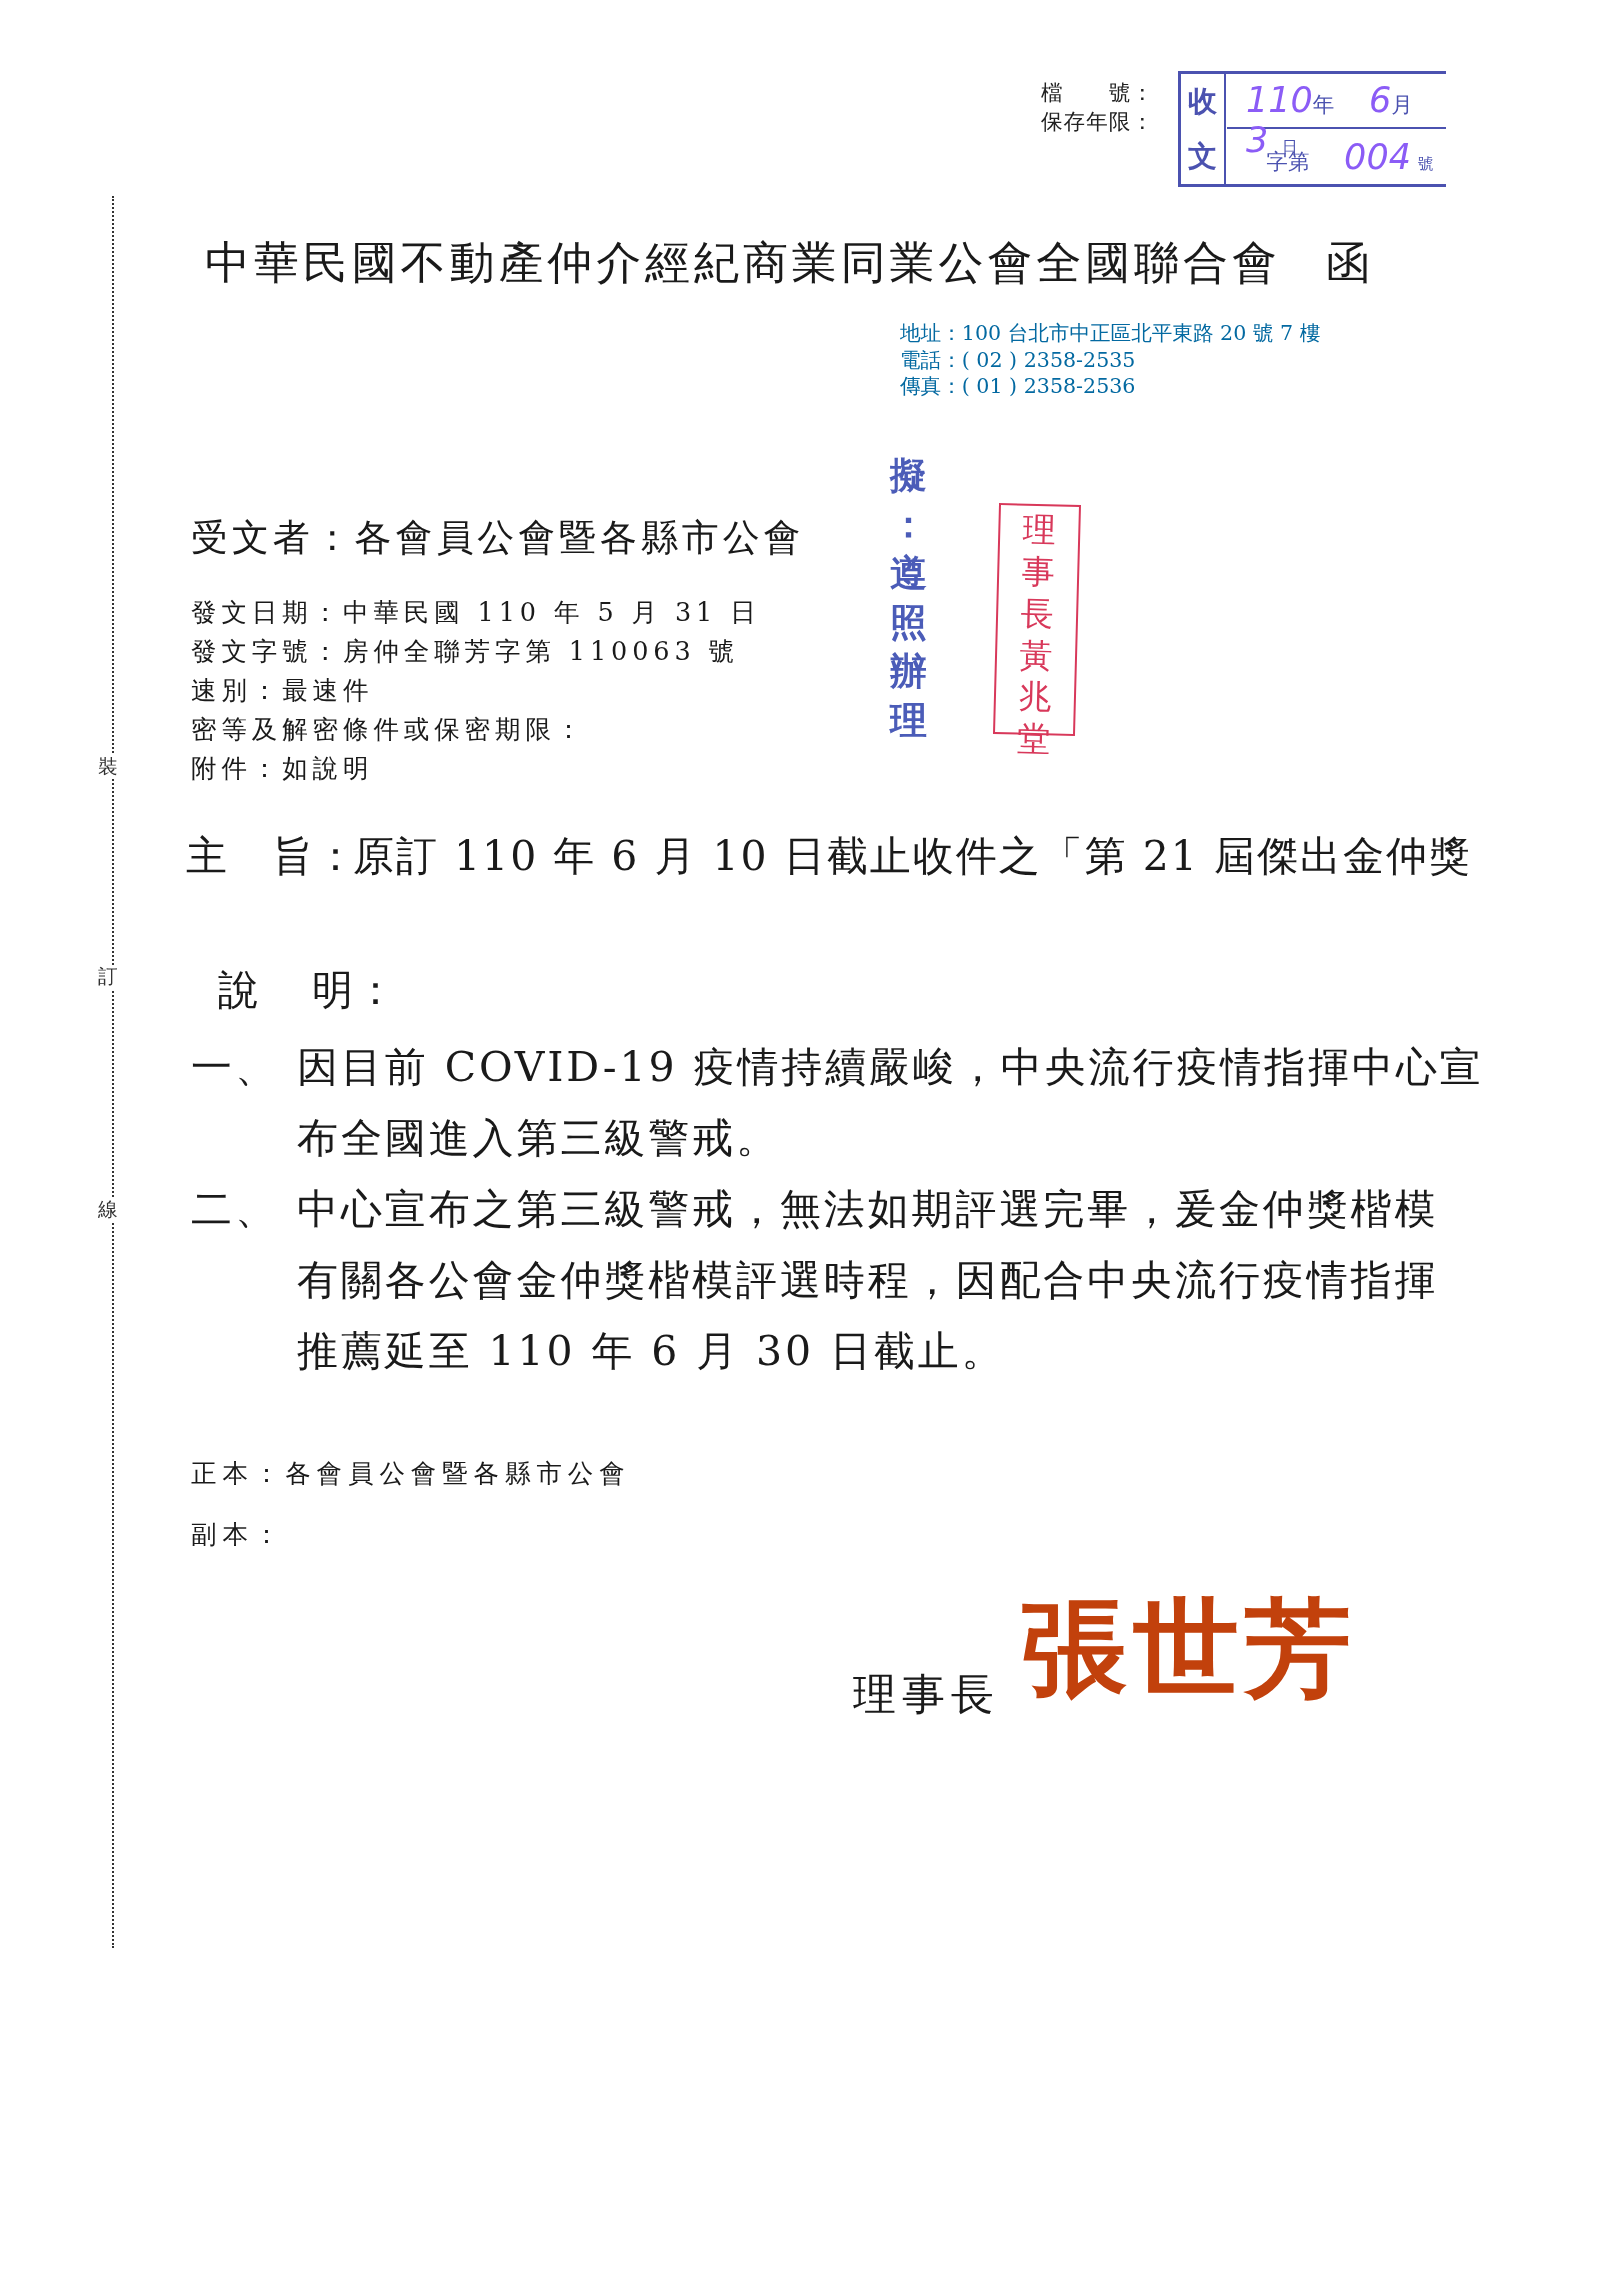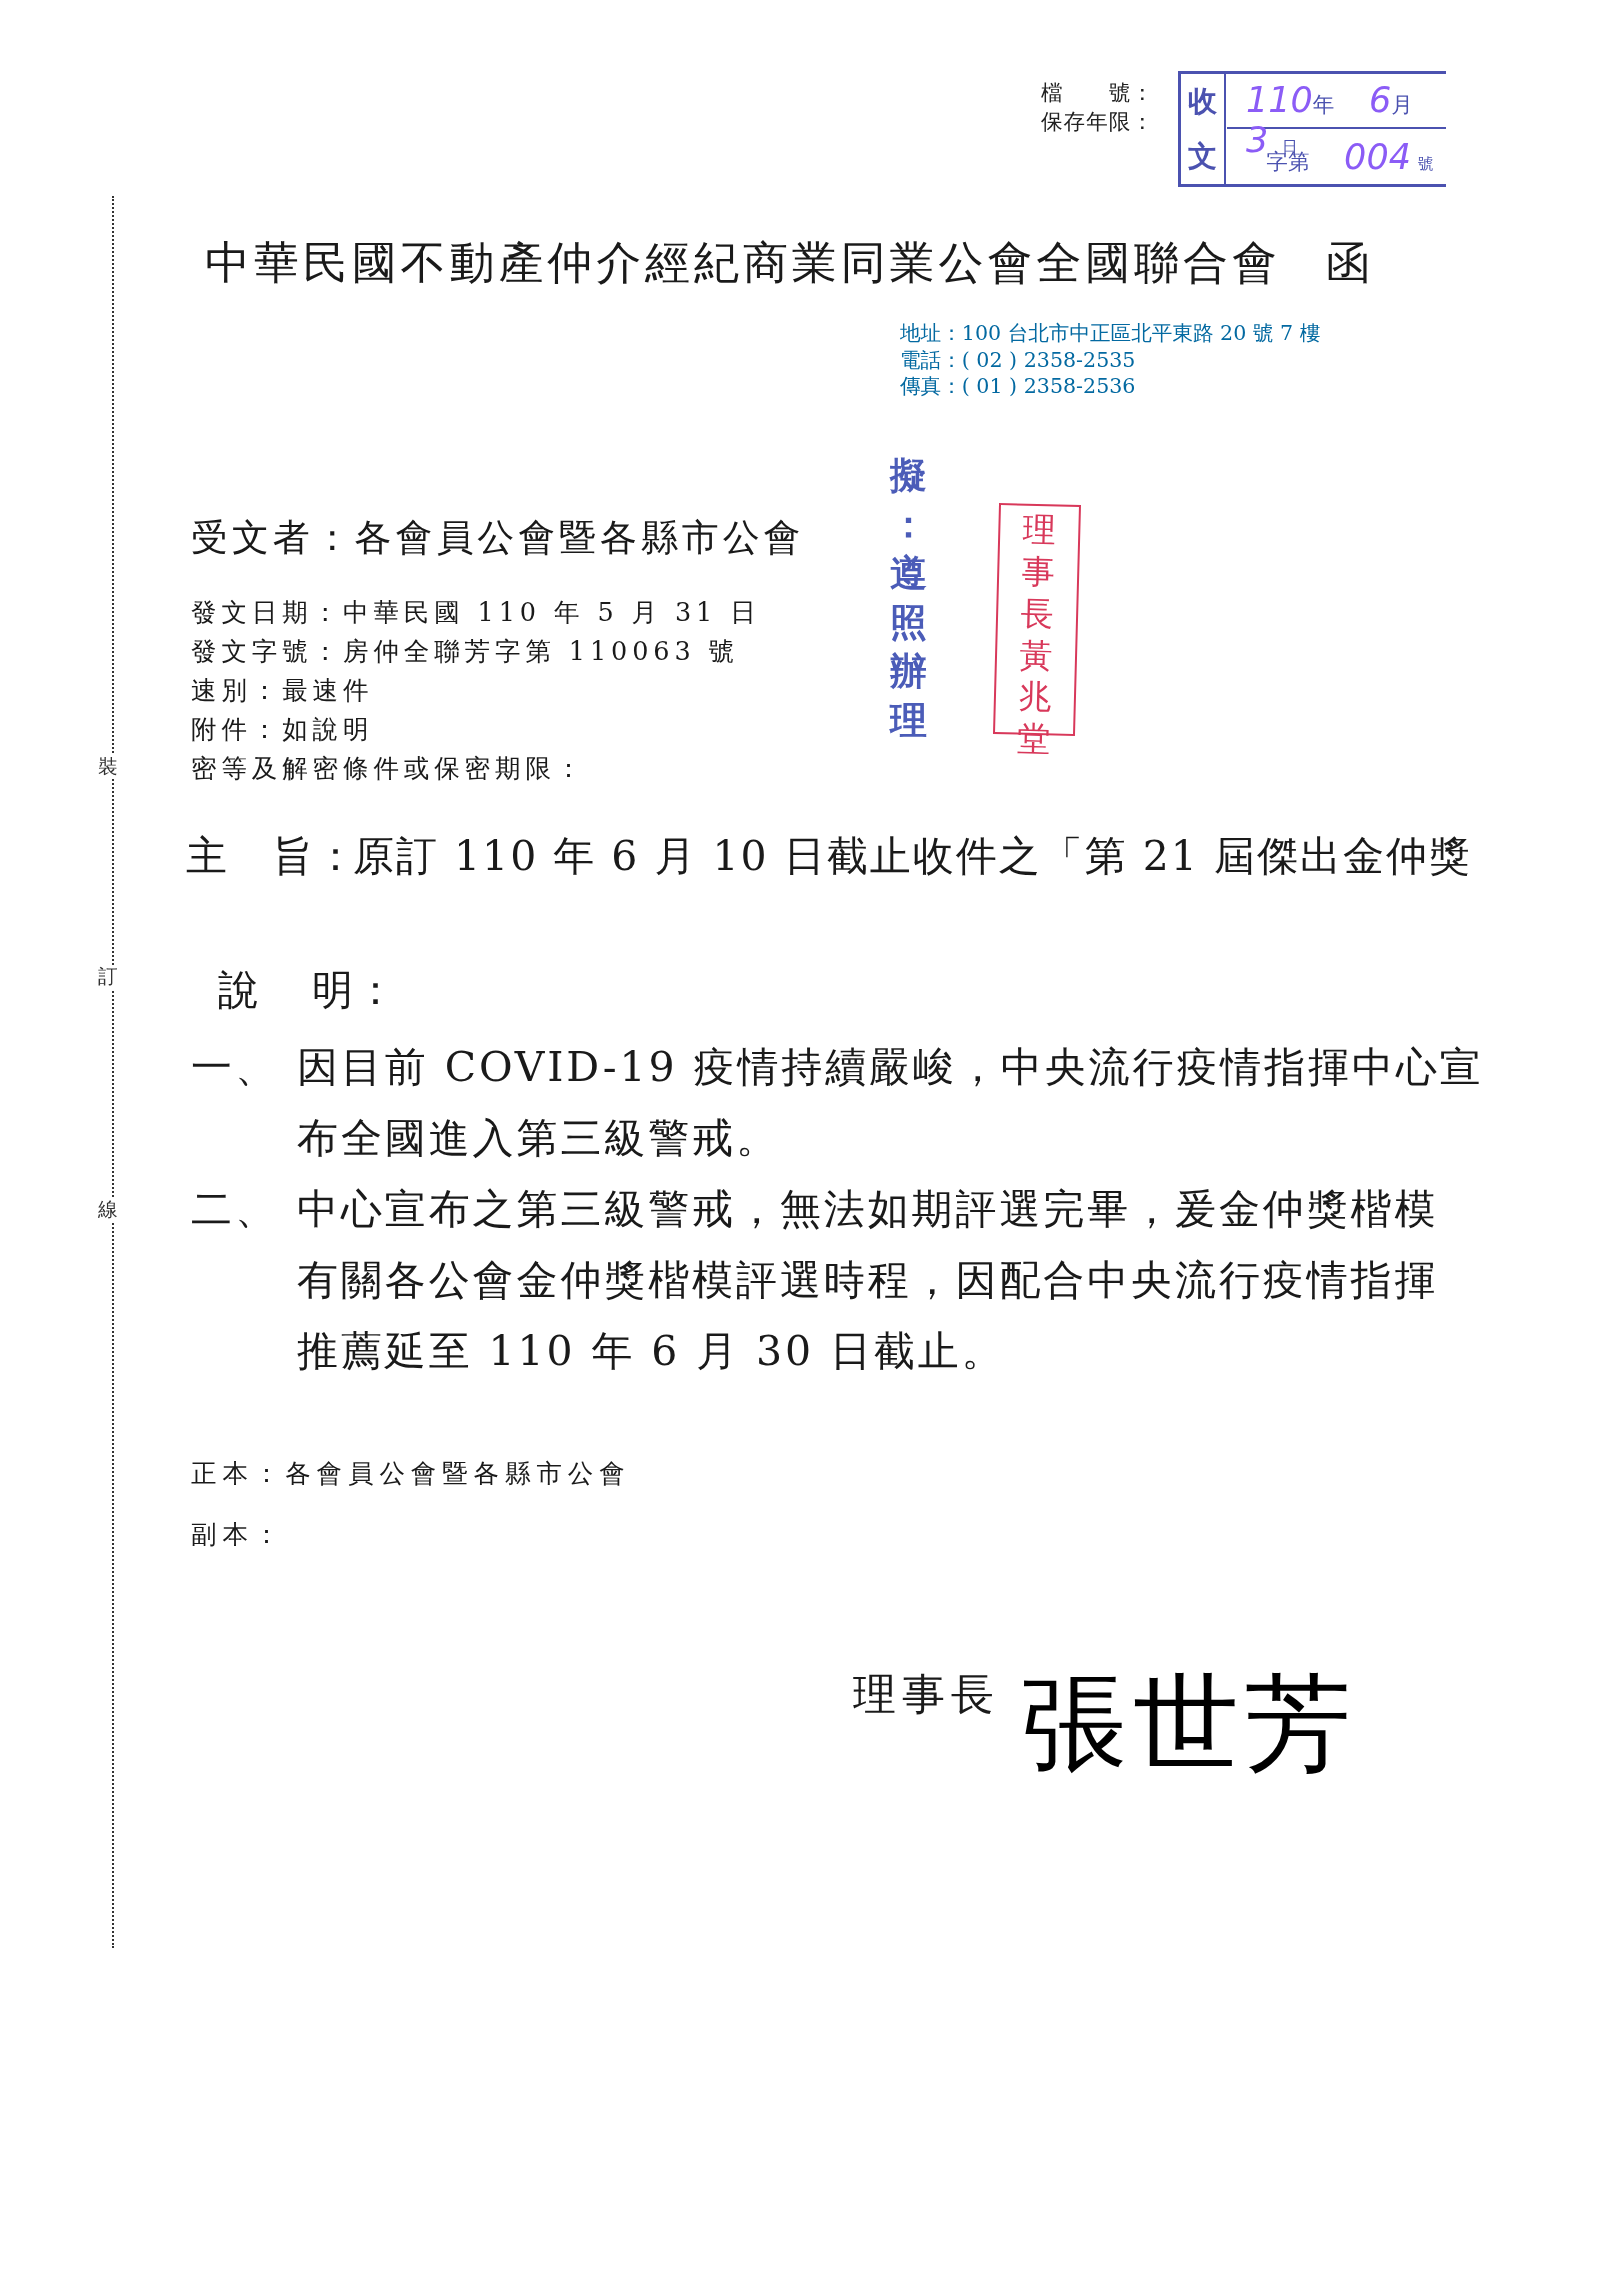--- a/index.html
+++ b/index.html
@@ -58,21 +58,21 @@
 
     .items { left: 191px; top: 1032px; font-size: 41px; line-height: 71px; letter-spacing: 2.9px; }
     .items .item { position: relative; padding-left: 106px; }
     .items .num { position: absolute; left: 0; top: 0; }
 
     
     .cc { left: 191px; top: 1443px; font-size: 25.5px; line-height: 61px; letter-spacing: 5.9px; }
 
     
     .sig-title { left: 853px; top: 1666px; font-size: 43px; letter-spacing: 5.9px; }
-    .sig-name { left: 1021px; top: 1653px; font-size: 106px; font-weight: normal; color: #000000;
+    .sig-name { left: 1021px; top: 1578px; font-size: 106px; font-weight: bold; color: #c2410c;
                 letter-spacing: 5.9px; font-family: "DejaVu Sans", sans-serif; }
   </style>
 </head>
 <body>
 
 <div class="bind-line"></div>
 <div class="bind-label" style="top:755px;">裝</div>
 <div class="bind-label" style="top:965px;">訂</div>
 <div class="bind-label" style="top:1198px;">線</div>
 
@@ -108,22 +108,22 @@
   <div>電話：( 02 ) 2358-2535</div>
   <div>傳真：( 01 ) 2358-2536</div>
 </div>
 
 <div class="abs recipient">受文者：各會員公會暨各縣市公會</div>
 
 <div class="abs meta">
   <div>發文日期：中華民國 110 年 5 月 31 日</div>
   <div>發文字號：房仲全聯芳字第 110063 號</div>
   <div>速別：最速件</div>
+  <div>密等及解密條件或保密期限：</div>
   <div>附件：如說明</div>
-  <div>密等及解密條件或保密期限：</div>
 </div>
 
 <div class="approve">
   <div>擬</div>
   <div>：</div>
   <div>遵</div>
   <div>照</div>
   <div>辦</div>
   <div>理</div>
 </div>

